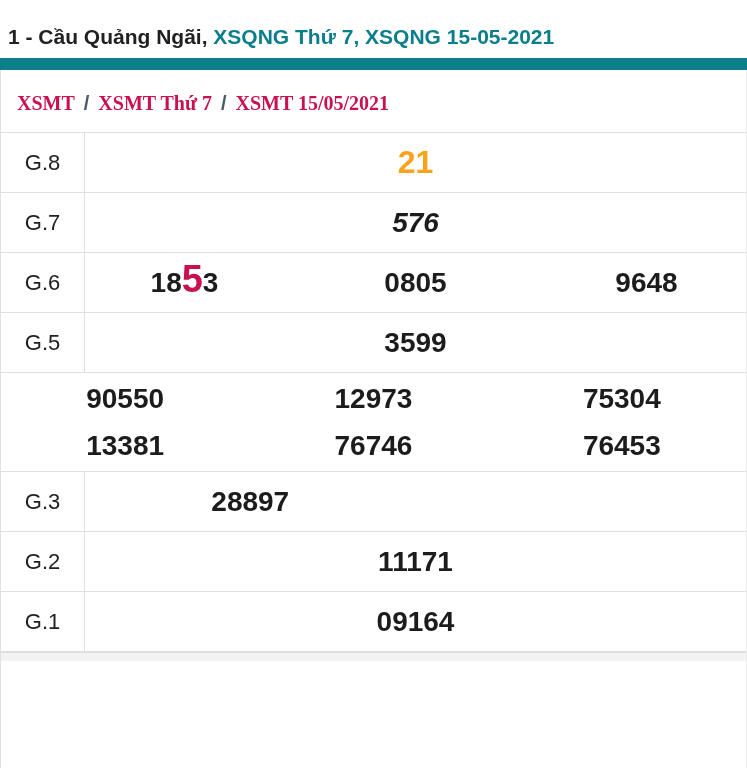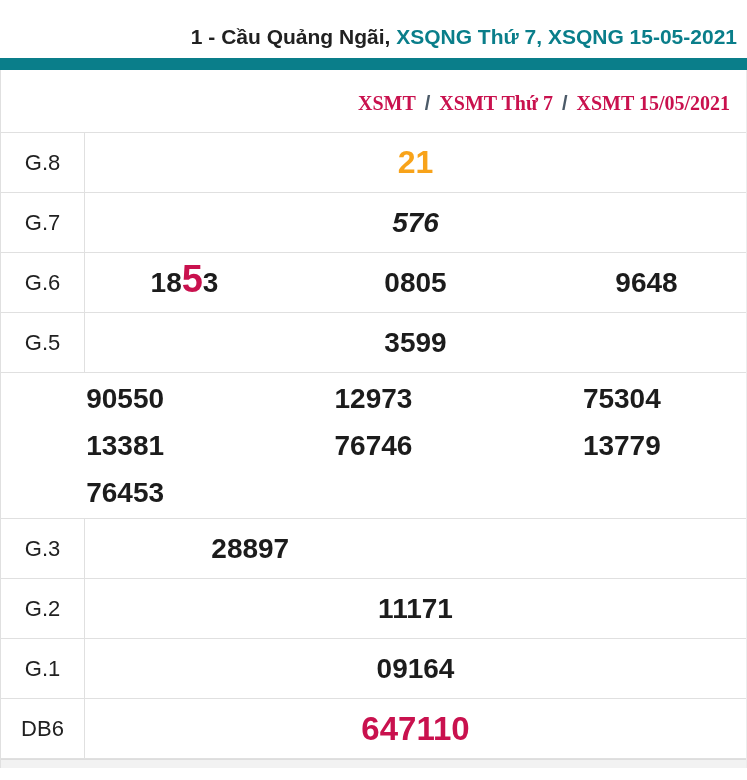--- a/index.html
+++ b/index.html
@@ -3,21 +3,21 @@
 <meta charset="utf-8">
 <style>
   * { margin: 0; padding: 0; box-sizing: border-box; }
   html, body { background: #ffffff; }
   body {
     width: 747px; height: 780px; overflow: hidden;
     font-family: "Liberation Sans", sans-serif;
     --teal: #0a7e8a; --crimson: #c9114e; --orange: #f8a31a;
     --border: #e0e0e0; --text: #1c1c1c;
   }
-  .page { width: 747px; height: 626px; background: #fff; text-align: right; }
+  .page { width: 747px; height: 626px; background: #fff; }
 
   .title {
     padding: 24px 10px 0 8px;
     font-size: 21px; font-weight: 700; color: #212121;
     line-height: 26px; white-space: nowrap;
   }
   .title .teal { color: var(--teal); text-decoration: none; cursor: pointer; }
 
   .teal-bar { margin-top: 8px; height: 12px; width: 747px; background: var(--teal); }
 
@@ -95,21 +95,20 @@
             <span class="value">3599</span>
           </div>
         </div>
         <div class="row">
           <div class="values" style="grid-template-columns: repeat(3, 1fr);">
             <span class="value">90550</span>
             <span class="value">12973</span>
             <span class="value">75304</span>
             <span class="value">13381</span>
             <span class="value">76746</span>
-            <span class="value">13779</span>
             <span class="value">76453</span>
           </div>
         </div>
         <div class="row">
           <div class="label-cell">G.3</div>
           <div class="values" style="grid-template-columns: repeat(2, 1fr);">
             <span class="value">28897</span>
           </div>
         </div>
         <div class="row">
@@ -117,23 +116,17 @@
           <div class="values" style="grid-template-columns: repeat(1, 1fr);">
             <span class="value">11171</span>
           </div>
         </div>
         <div class="row">
           <div class="label-cell">G.1</div>
           <div class="values" style="grid-template-columns: repeat(1, 1fr);">
             <span class="value">09164</span>
           </div>
         </div>
-        <div class="row row-prize-db">
-          <div class="label-cell">DB6</div>
-          <div class="values" style="grid-template-columns: repeat(1, 1fr);">
-            <span class="value">647110</span>
-          </div>
-        </div>
       </div>
 
     <div class="footer-strip"></div>
   </div>
 </div>
 
 </body></html>

